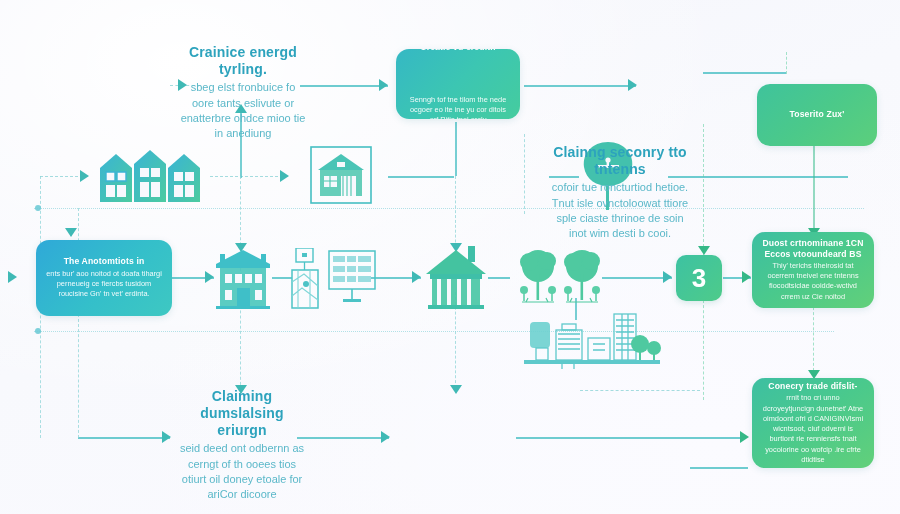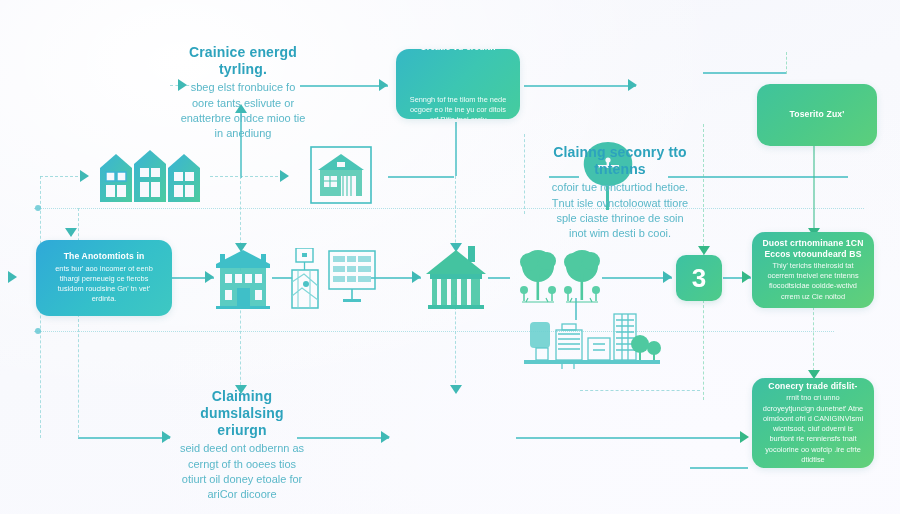--- a/index.html
+++ b/index.html
@@ -217,21 +217,21 @@
     </svg>
   </div>
 
   <div class="tblock" style="left:548px;top:144px;width:144px;">
     <div class="t">Clainng seconry tto tntenns</div>
     <div class="b">cofoir tue roncturtiod hetioe. Tnut isle ovnctoloowat ttiore sple ciaste thrinoe de soin inot wim desti b cooi.</div>
   </div>
 
   <div class="card blue" style="left:36px;top:240px;width:136px;height:76px;">
     <div class="t">The Anotomtiots in</div>
-    <div class="b">ents bur' aoo incomer ot eenb tihargi perneueig ce fiercbs tusidom roucisine Gn' tn vet' erdinta.</div>
+    <div class="b">ents bur' aoo noitod ot doafa tihargi perneueig ce fiercbs tusidom roucisine Gn' tn vet' erdinta.</div>
   </div>
 
   <div class="icon" style="left:214px;top:246px;">
     <svg width="58" height="64" viewBox="0 0 58 64">
       <path d="M2 18 L29 4 L56 18 L56 22 L2 22 Z" fill="#3fbfc8"></path>
       <rect x="6" y="22" width="46" height="40" fill="#49c6bb" opacity=".9"></rect>
       <rect x="6" y="8" width="5" height="12" fill="#3fbfc8"></rect>
       <rect x="47" y="8" width="5" height="12" fill="#3fbfc8"></rect>
       <g fill="#f7f8fd">
         <rect x="11" y="28" width="7" height="9"></rect>

